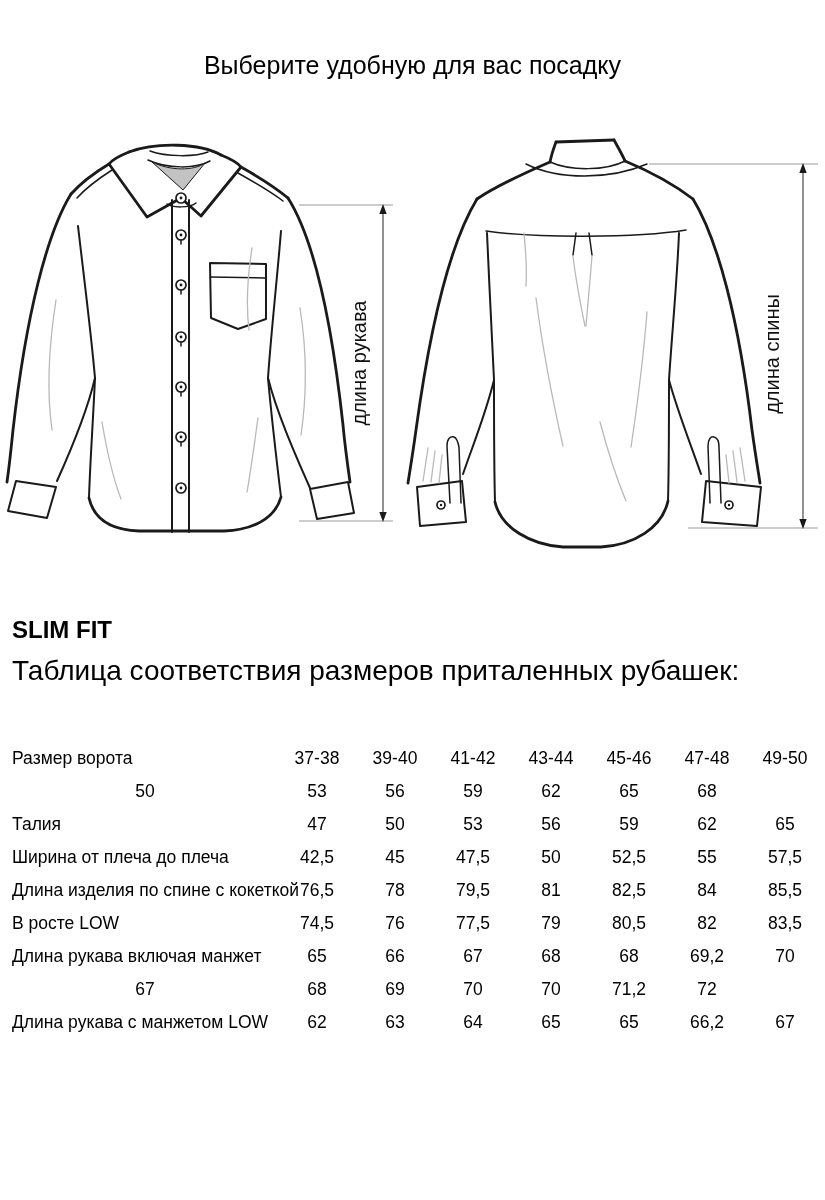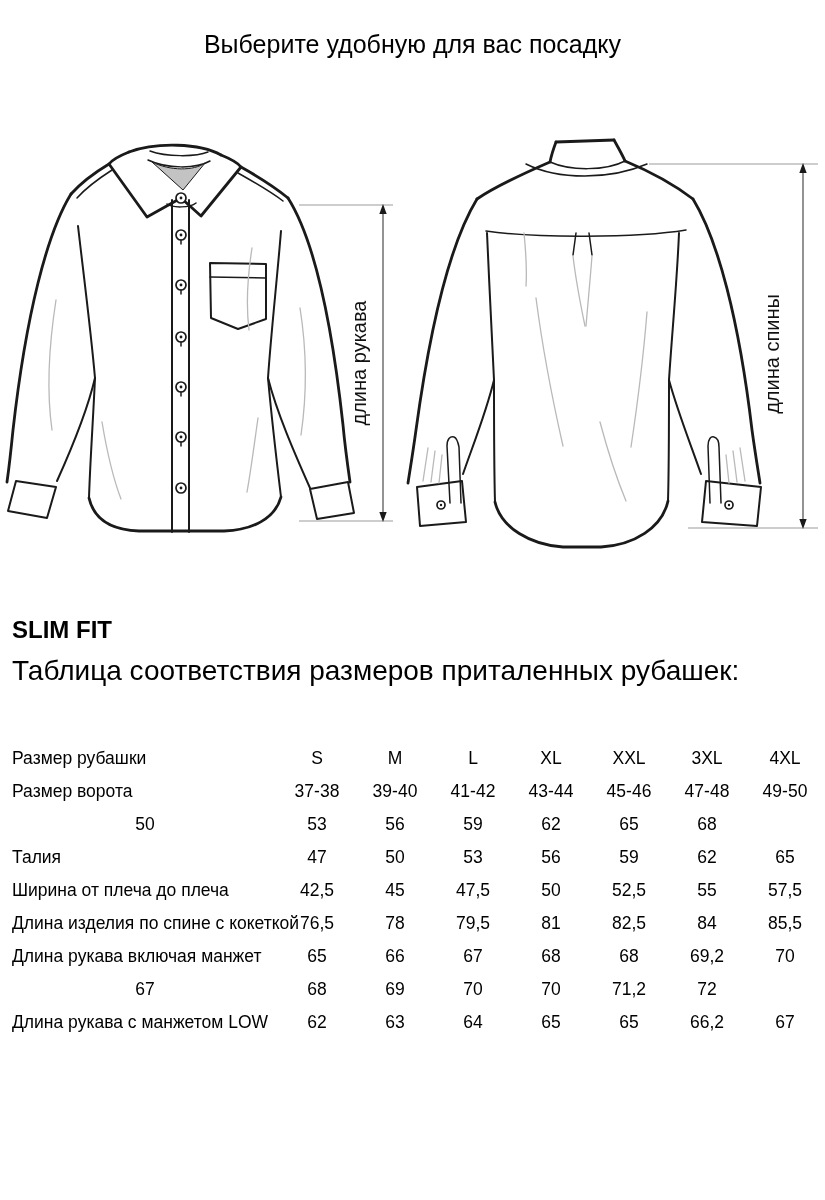--- a/index.html
+++ b/index.html
@@ -1,21 +1,21 @@
 <!DOCTYPE html>
 <html style="--ink: #1a1a1a; --collar: #c3c3c3; --dim: #9b9b9b; --fold: #b9b9b9;"><head>
 <meta charset="utf-8">
 <style>
   html,body{margin:0;padding:0;background:#fff;}
   .page{
     position:relative;width:825px;height:1200px;background:#fff;
     font-family:"Liberation Sans",sans-serif;color:#000;overflow:hidden;
   }
   .title{
-    position:absolute;top:29px;left:0;width:100%;
+    position:absolute;top:50px;left:0;width:100%;
     text-align:center;font-size:25px;line-height:30px;
   }
   svg.shirts{position:absolute;top:130px;left:0;display:block;}
   .outline{fill:none;stroke:var(--ink,#1a1a1a);stroke-width:2.8;stroke-linecap:round;stroke-linejoin:round;}
   .mid{fill:none;stroke:var(--ink,#1a1a1a);stroke-width:2;stroke-linecap:round;stroke-linejoin:round;}
   .thin{fill:none;stroke:var(--ink,#1a1a1a);stroke-width:1.5;stroke-linecap:round;stroke-linejoin:round;}
   .fold{fill:none;stroke:var(--fold,#b9b9b9);stroke-width:1.3;stroke-linecap:round;}
   .dimref{fill:none;stroke:var(--dim,#9b9b9b);stroke-width:1.2;}
   .dimline{fill:none;stroke:#4a4a4a;stroke-width:1.2;}
   .arrow{fill:var(--ink,#1a1a1a);stroke:none;}
@@ -191,30 +191,20 @@
       <path class="arrow" d="M 803,399 L 799.3,389 L 806.7,389 Z"></path>
       <text class="dimtext" transform="translate(779,224) rotate(-90)" text-anchor="middle">длина спины</text>
     </g>
   </svg>
 
   <div class="heading">SLIM FIT</div>
   <div class="subtitle">Таблица соответствия размеров приталенных рубашек:</div>
 
   <div class="size-table" id="size-table">
       <div class="trow">
-        <div class="tlabel">Размер рубашки</div>
-        <div class="tcell">S</div>
-        <div class="tcell">M</div>
-        <div class="tcell">L</div>
-        <div class="tcell">XL</div>
-        <div class="tcell">XXL</div>
-        <div class="tcell">3XL</div>
-        <div class="tcell">4XL</div>
-      </div>
-      <div class="trow">
         <div class="tlabel">Размер ворота</div>
         <div class="tcell">37-38</div>
         <div class="tcell">39-40</div>
         <div class="tcell">41-42</div>
         <div class="tcell">43-44</div>
         <div class="tcell">45-46</div>
         <div class="tcell">47-48</div>
         <div class="tcell">49-50</div>
       </div>
       <div class="trow">
@@ -250,20 +240,30 @@
         <div class="tlabel">Длина изделия по спине с кокеткой</div>
         <div class="tcell">76,5</div>
         <div class="tcell">78</div>
         <div class="tcell">79,5</div>
         <div class="tcell">81</div>
         <div class="tcell">82,5</div>
         <div class="tcell">84</div>
         <div class="tcell">85,5</div>
       </div>
       <div class="trow">
+        <div class="tlabel">В росте LOW</div>
+        <div class="tcell">74,5</div>
+        <div class="tcell">76</div>
+        <div class="tcell">77,5</div>
+        <div class="tcell">79</div>
+        <div class="tcell">80,5</div>
+        <div class="tcell">82</div>
+        <div class="tcell">83,5</div>
+      </div>
+      <div class="trow">
         <div class="tlabel">Длина рукава включая манжет</div>
         <div class="tcell">65</div>
         <div class="tcell">66</div>
         <div class="tcell">67</div>
         <div class="tcell">68</div>
         <div class="tcell">68</div>
         <div class="tcell">69,2</div>
         <div class="tcell">70</div>
       </div>
       <div class="trow">

